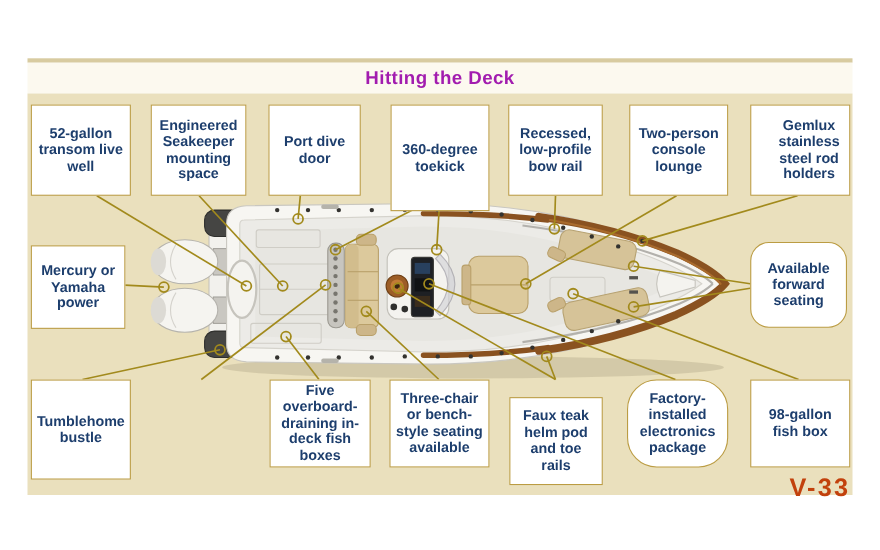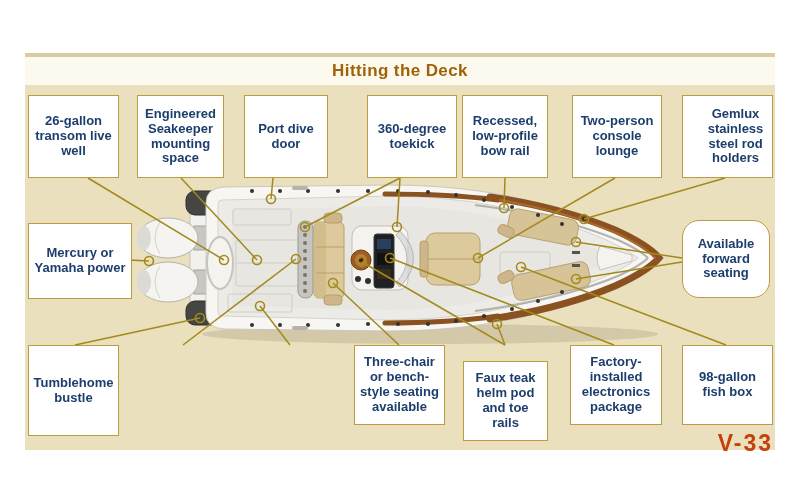--- a/index.html
+++ b/index.html
@@ -1,21 +1,21 @@
 <!DOCTYPE html>
 <html><head>
 <meta charset="utf-8">
 <style>
   html,body{margin:0;padding:0;background:#ffffff;}
   .page{position:relative;width:800px;height:500px;background:#ffffff;overflow:hidden;
         font-family:"Liberation Sans",sans-serif;}
   .strip{position:absolute;left:25px;top:53px;width:750px;height:4px;background:#d8cba0;}
   .title-band{position:absolute;left:25px;top:57px;width:750px;height:28px;background:#fcf9ef;
         display:flex;align-items:center;justify-content:center;}
-  .title{color:#a16207;font-weight:bold;font-size:17px;letter-spacing:.4px;}
+  .title{color:#a21caf;font-weight:bold;font-size:17px;letter-spacing:.4px;}
   .canvas{position:absolute;left:25px;top:85px;width:750px;height:365px;background:#eae0bd;}
   svg.overlay{position:absolute;left:0;top:0;z-index:1;}
   .callout{position:absolute;z-index:2;background:#ffffff;border:1.5px solid #bb9c43;
         box-sizing:border-box;display:flex;align-items:center;justify-content:center;
         text-align:center;color:#1d3e6d;font-weight:bold;font-size:13px;line-height:1.15;
         padding:3px 4px;}
   .model{position:absolute;z-index:2;right:27px;top:430px;color:#c2410c;font-weight:bold;
         font-size:23px;letter-spacing:2px;}
 </style>
 </head>
@@ -198,58 +198,61 @@
         <circle cx="260" cy="306" r="4.5"></circle>
         <circle cx="333" cy="283" r="4.5"></circle>
       <circle cx="362" cy="262" r="4.5"></circle>
         <circle cx="497" cy="324" r="4.5"></circle>
         <circle cx="390" cy="258" r="4.5"></circle>
       <circle cx="521" cy="267" r="4.5"></circle>
     </g>
   </svg>
 
   <div class="callout" style="left:28px;top:95px;width:91px;height:83px;">
-      <span>26-gallon transom live well</span>
+      <span>52-gallon transom live well</span>
     </div>
   <div class="callout" style="left:137px;top:95px;width:87px;height:83px;">
       <span>Engineered Seakeeper mounting space</span>
     </div>
   <div class="callout" style="left:244px;top:95px;width:84px;height:83px;">
       <span>Port dive door</span>
     </div>
-  <div class="callout" style="left:355px;top:95px;width:90px;height:83px;margin-left:12px;">
+  <div class="callout" style="left:355px;top:95px;width:90px;height:97px;">
       <span>360-degree toekick</span>
     </div>
   <div class="callout" style="left:462px;top:95px;width:86px;height:83px;">
       <span>Recessed, low-profile bow rail</span>
     </div>
   <div class="callout" style="left:572px;top:95px;width:90px;height:83px;">
       <span>Two-person console lounge</span>
     </div>
   <div class="callout" style="left:682px;top:95px;width:91px;height:83px;padding-left:20px;">
       <span>Gemlux stainless steel rod holders</span>
     </div>
 
-  <div class="callout" style="left:28px;top:223px;width:104px;height:76px;">
+  <div class="callout" style="left:28px;top:223px;width:86px;height:76px;">
       <span>Mercury or Yamaha power</span>
     </div>
   <div class="callout" style="left:682px;top:220px;width:88px;height:78px;border-radius:17px;">
       <span>Available forward seating</span>
     </div>
 
   <div class="callout" style="left:28px;top:345px;width:91px;height:91px;">
       <span>Tumblehome bustle</span>
     </div>
+  <div class="callout" style="left:245px;top:345px;width:92px;height:80px;">
+      <span>Five overboard-draining in-deck fish boxes</span>
+    </div>
   <div class="callout" style="left:354px;top:345px;width:91px;height:80px;">
       <span>Three-chair or bench-style seating available</span>
     </div>
   <div class="callout" style="left:463px;top:345px;width:85px;height:80px;margin-top:16px;">
       <span>Faux teak helm pod and toe rails</span>
     </div>
-  <div class="callout" style="left:570px;top:345px;width:92px;height:80px;">
+  <div class="callout" style="left:570px;top:345px;width:92px;height:80px;border-radius:27px;">
       <span>Factory-installed electronics package</span>
     </div>
   <div class="callout" style="left:682px;top:345px;width:91px;height:80px;">
       <span>98-gallon fish box</span>
     </div>
 
   <div class="model">V-33</div>
 </div>
 
 </body></html>

